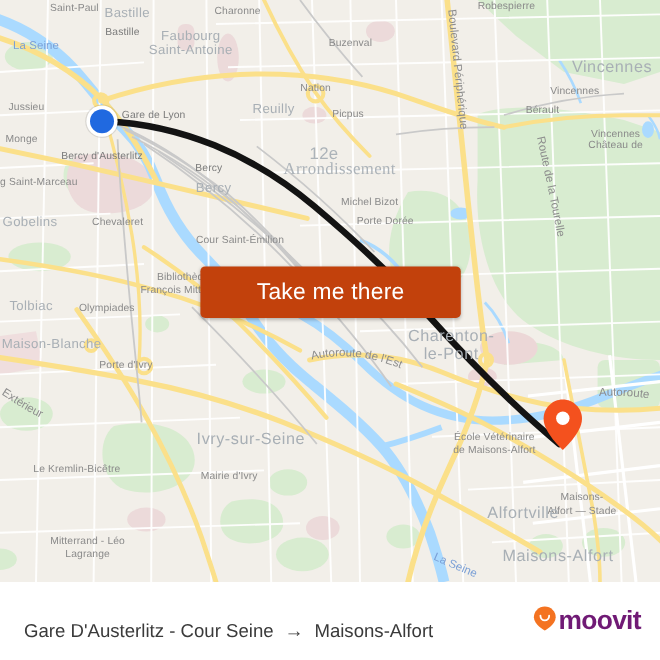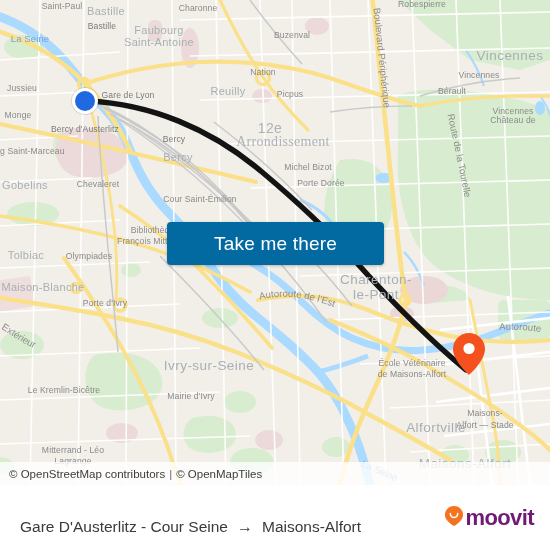--- a/index.html
+++ b/index.html
@@ -52,21 +52,21 @@
   }
   #dest-marker {
     position: absolute; left: 469px; top: 372px;
     width: 34px; height: 44px; margin: -40px 0 0 -17px;
   }
 
   
   #take-me-there {
     position: absolute; left: 167px; top: 222px;
     width: 217px; height: 43px;
-    background: #0369a1;
+    background: #c2410c;
     border: none; border-radius: 4px;
     color: #ffffff;
     font-family: "Liberation Sans", sans-serif;
     font-size: 19px;
     letter-spacing: .2px;
     cursor: pointer;
     box-shadow: 0 1px 3px rgba(0,0,0,.25);
   }
 
   
@@ -328,25 +328,20 @@
     <div id="dest-marker">
       <svg viewBox="0 0 34 44" width="34" height="44">
         <path d="M17 1 C8.2 1 1 8.2 1 17 c0 11.8 16 26 16 26 s16 -14.2 16 -26
                  C33 8.2 25.8 1 17 1 Z" fill="#f4511e"></path>
         <circle cx="17" cy="16.5" r="5.6" fill="#ffffff"></circle>
       </svg>
     </div>
 
     <button id="take-me-there">Take me there</button>
 
-    <div id="attribution">
-      <span>© OpenStreetMap contributors</span>
-      <span class="sep">|</span>
-      <span>© OpenMapTiles</span>
-    </div>
   </div>
 
   <div id="footer">
     <div id="route-summary">
       <span>Gare D'Austerlitz - Cour Seine</span>
       <span id="route-arrow">→</span>
       <span>Maisons-Alfort</span>
     </div>
 
     <div id="brand-logo">

